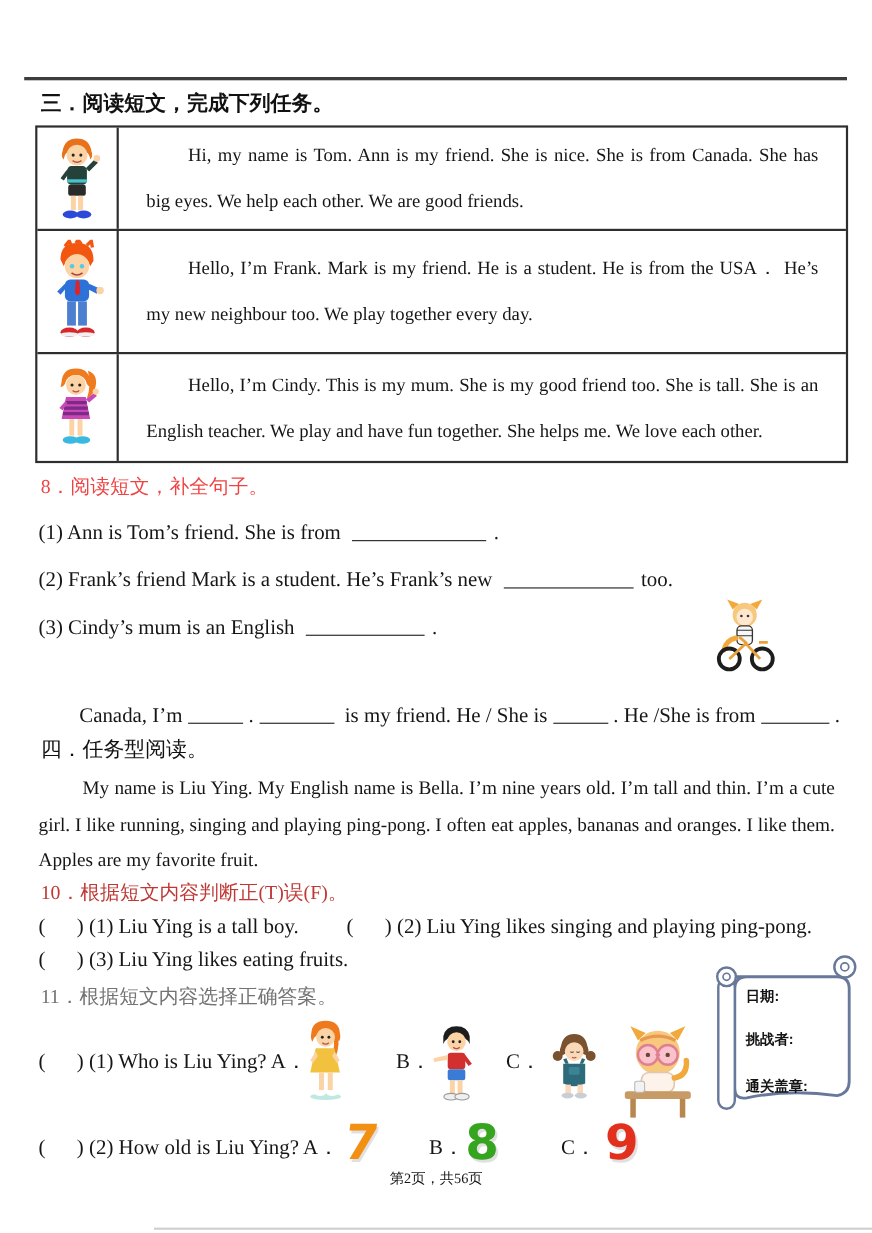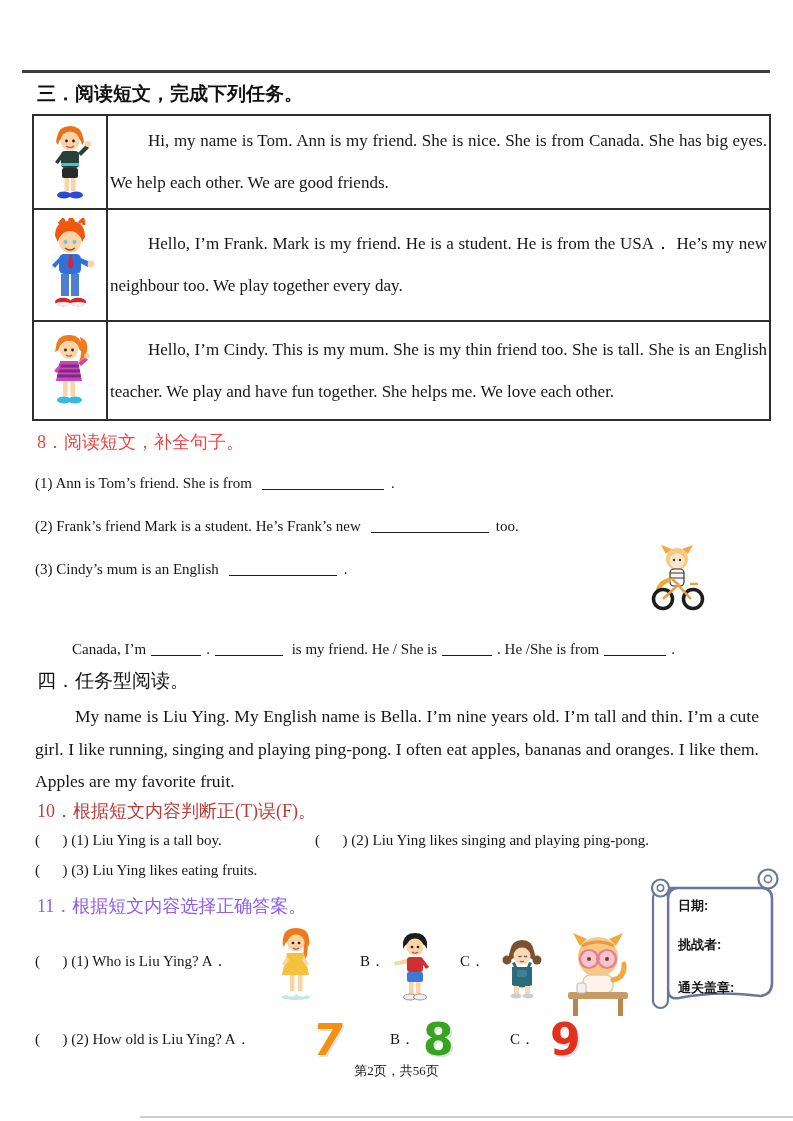--- a/index.html
+++ b/index.html
@@ -9,24 +9,24 @@
   }
   .abs{position:absolute;}
   .top-rule{left:22px;top:70px;width:748px;height:3px;background:#3d3d3d;}
   .sec-title{font-size:19px;color:#111;}
   .red-title{font-size:18px;}
   
   .rtable{left:32px;top:114px;width:735px;border:2px solid #2e2e2e;}
   .trow{display:flex;border-bottom:2px solid #2e2e2e;}
   .trow:last-child{border-bottom:none;}
   .tcell-img{width:72px;border-right:2px solid #2e2e2e;display:flex;align-items:center;justify-content:center;flex:0 0 72px;}
-  .tcell-text{flex:1;display:flex;align-items:center;padding:0 2px;}
+  .tcell-text{flex:1;display:flex;align-items:center;padding:0 25px;}
   .tcell-text p{margin:0;font-size:17px;line-height:42px;text-indent:38px;text-align:justify;}
   
-  .qline{font-size:15px;white-space:nowrap;}
+  .qline{font-size:19px;white-space:nowrap;}
   .blank{display:inline-block;border-bottom:1.5px solid #1d1d1d;height:15px;margin:0 7px 0 10px;vertical-align:-2px;}
   .blank.tight{margin:0 5px;}
   .para{font-size:17.5px;line-height:32.5px;text-align:justify;text-indent:40px;}
   .pre{white-space:pre;}
   .tf-col1{display:inline-block;width:280px;}
   
   .bignum{font-family:"DejaVu Sans","Liberation Sans",sans-serif;font-weight:bold;font-size:44px;line-height:48px;text-shadow:2px 2px 0 rgba(0,0,0,0.12);}
   .skew{display:inline-block;transform:skewX(-8deg);}
   
   .stamp-label{position:absolute;left:32px;font-family:"Liberation Sans","DejaVu Sans",sans-serif;font-weight:bold;font-size:13px;color:#141414;}
@@ -107,21 +107,21 @@
           <path d="M31 33 l8 -6 l2 3 l-7 6z" fill="#c848b8"></path>
           <circle cx="40" cy="26" r="2.8" fill="#fbd3a4"></circle>
           <path d="M13 34 l-6 7 l3 2 l4 -6z" fill="#c848b8"></path>
           <rect x="16" y="51" width="4.5" height="15" fill="#fbd3a4"></rect>
           <rect x="23.5" y="51" width="4.5" height="15" fill="#fbd3a4"></rect>
           <ellipse cx="17" cy="70" rx="7" ry="3.4" fill="#3ab8e0"></ellipse>
           <ellipse cx="28" cy="70" rx="7" ry="3.4" fill="#3ab8e0"></ellipse>
         </svg>
       </div>
       <div class="tcell-text">
-          <p>Hello, I’m Cindy. This is my mum. She is my thin friend too. She is tall. She is an English teacher. We play and have fun together. She helps me. We love each other.</p>
+          <p>Hello, I’m Cindy. This is my mum. She is my good friend too. She is tall. She is an English teacher. We play and have fun together. She helps me. We love each other.</p>
         </div>
     </div>
   </div>
 
   <div class="abs red-title" style="left: 37px; top: 430px; color: #ef4444;">8．阅读短文，补全句子。</div>
 
   <div class="abs qline" style="left:35px;top:474px;">
     <span>(1) Ann is Tom’s friend. She is from</span><span class="blank" style="width:122px;"></span><span>.</span>
   </div>
   <div class="abs qline" style="left:35px;top:517px;">
@@ -155,21 +155,21 @@
 
   <div class="abs sec-title" style="left:37px;top:668px;">四．任务型阅读。</div>
   <div class="abs para" style="left:35px;top:700px;width:724px;">My name is Liu Ying. My English name is Bella. I’m nine years old. I’m tall and thin. I’m a cute girl. I like running, singing and playing ping-pong. I often eat apples, bananas and oranges. I like them. Apples are my favorite fruit.</div>
 
   <div class="abs red-title" style="left: 37px; top: 799px; color: rgb(191, 58, 54);">10．根据短文内容判断正(T)误(F)。</div>
   <div class="abs qline" style="left:35px;top:832px;">
     <span class="tf-col1 pre">(      ) (1) Liu Ying is a tall boy.</span><span class="pre">(      ) (2) Liu Ying likes singing and playing ping-pong.</span>
   </div>
   <div class="abs qline pre" style="left:35px;top:862px;">(      ) (3) Liu Ying likes eating fruits.</div>
 
-  <div class="abs red-title" style="left: 37px; top: 894px; color: #8b5cf6;">11．根据短文内容选择正确答案。</div>
+  <div class="abs red-title" style="left: 37px; top: 894px; color: #737373;">11．根据短文内容选择正确答案。</div>
 
   <div class="abs" style="left:35px;top:922px;width:740px;height:92px;">
     <span class="abs qline pre" style="left:0;top:30px;">(      ) (1) Who is Liu Ying? A．</span>
     <span class="abs" style="left:240px;top:2px;">
       <svg width="42" height="82" viewBox="0 0 42 82">
         <path d="M8 15 q1 -11 13 -11 q12 0 13 11 q1 5 -1 8 q-2 -8 -12 -8 q-10 0 -12 8 q-2 -3 -1 -8z" fill="#ef7a1d"></path>
         <path d="M31 13 q4 12 -1 24 l-4 1 q5 -12 1 -23z" fill="#ef7a1d"></path>
         <circle cx="21" cy="19" r="8.5" fill="#fbd3a4"></circle>
         <circle cx="18" cy="19" r="1.3" fill="#222"></circle>
           <circle cx="24" cy="19" r="1.3" fill="#222"></circle>

